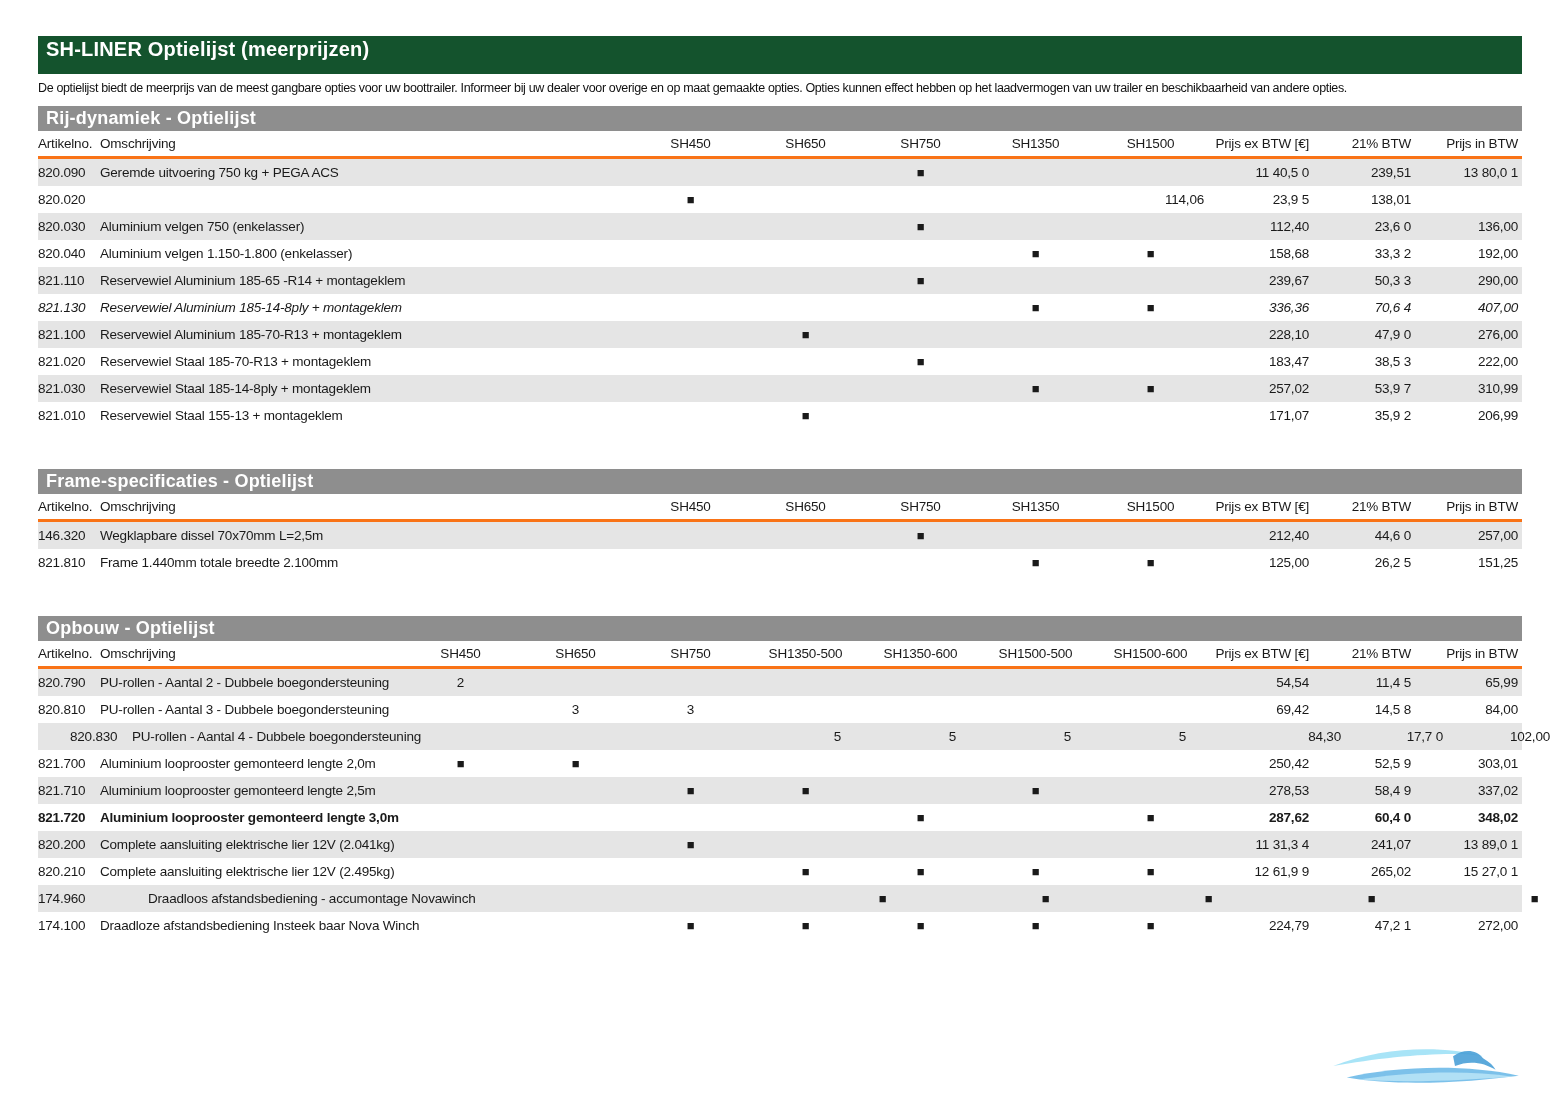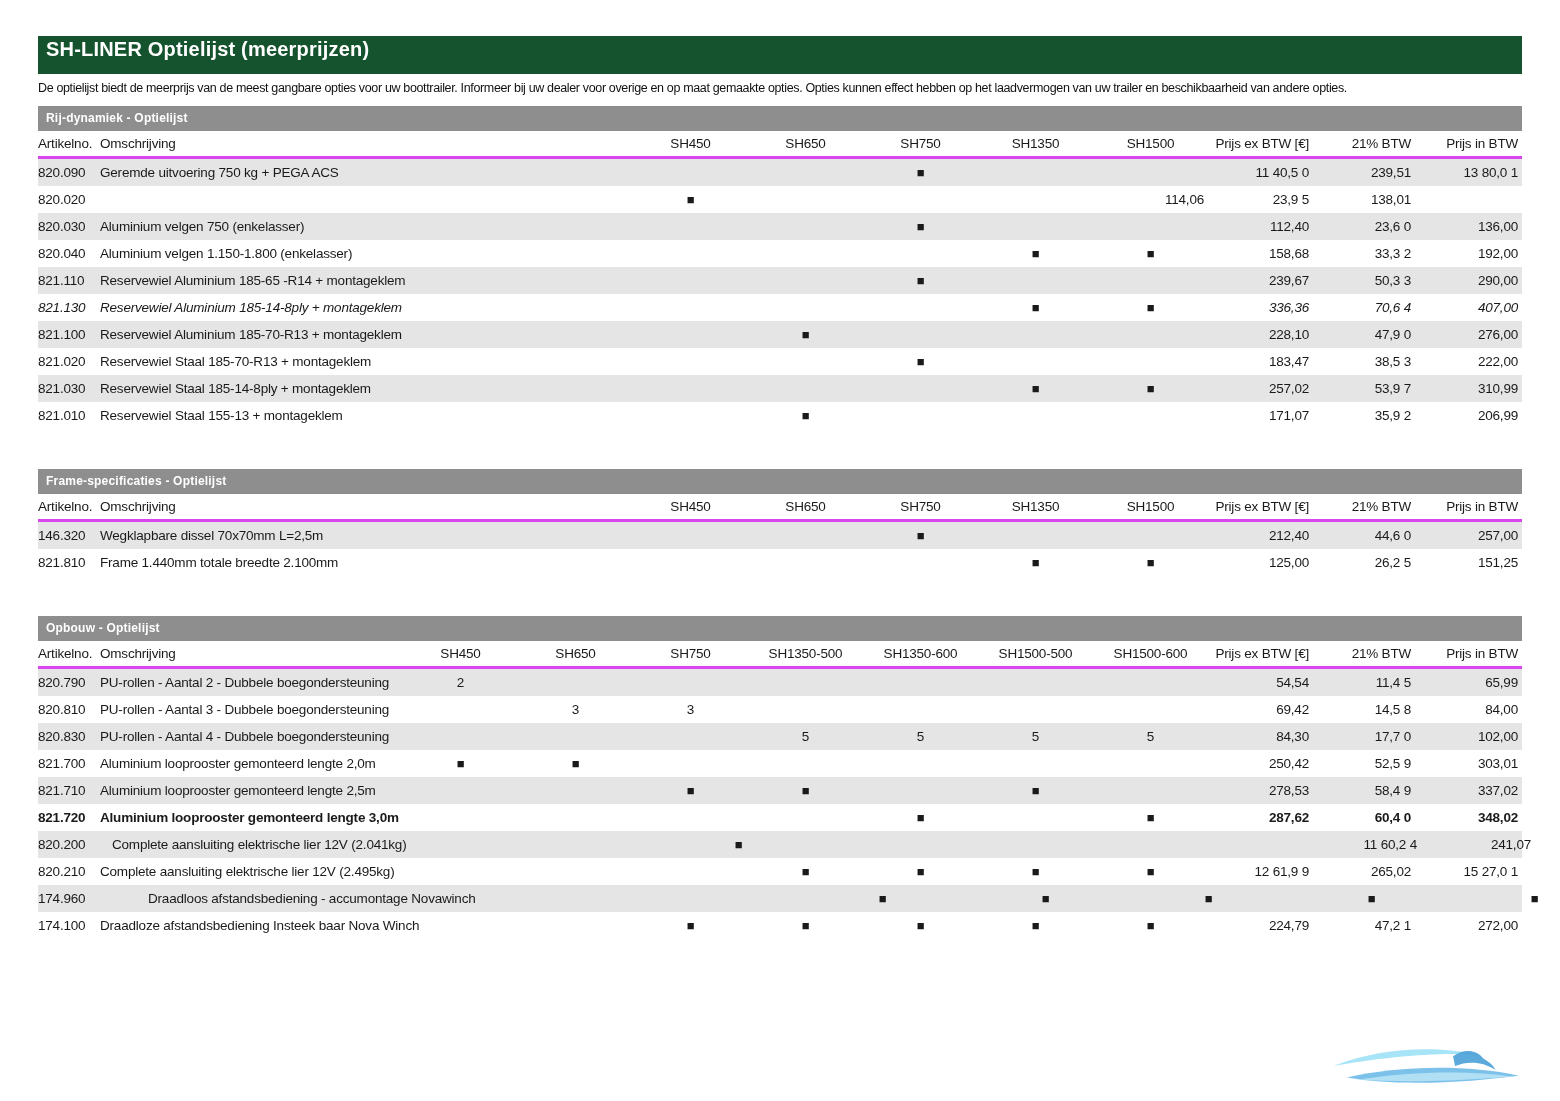--- a/index.html
+++ b/index.html
@@ -3,23 +3,23 @@
 <meta charset="utf-8">
 <style>
   html,body{margin:0;padding:0;background:#ffffff;}
   body{width:1560px;height:1101px;position:relative;overflow:hidden;
        font-family:"Liberation Sans",sans-serif;color:#1a1a1a;}
   .page{position:absolute;left:38px;top:0;width:1484px;}
   .title-bar{margin-top:36px;height:38px;line-height:26px;background:#14532d;
        color:#ffffff;font-size:20px;font-weight:bold;padding-left:8px;letter-spacing:.2px;}
   .intro{margin-top:7px;font-size:12.5px;letter-spacing:-0.35px;white-space:nowrap;color:#111;}
   .section-bar{margin-top:11px;height:25px;line-height:25px;background:#8e8e8e;
-       color:#ffffff;font-size:12px;font-weight:bold;padding-left:8px;letter-spacing:.2px;}
+       color:#ffffff;font-size:18px;font-weight:bold;padding-left:8px;letter-spacing:.2px;}
   .thead,.trow{display:grid;align-items:center;}
-  .thead{height:25px;border-bottom:3px solid #d946ef;}
+  .thead{height:25px;border-bottom:3px solid #f97316;}
   .trow{height:27px;}
   .trow.stripe{background:#e5e5e5;}
   .cell{font-size:13.5px;letter-spacing:-0.2px;white-space:nowrap;overflow:visible;}
   .cell.left{text-align:left;}
   .cell.center{text-align:center;}
   .cell.right{text-align:right;padding-right:4px;}
   .thead .cell{font-size:13.5px;}
   .cell.mark{font-size:13px;line-height:1;}
   .tgap{height:29px;}
   .watermark{position:absolute;right:36px;bottom:6px;width:196px;height:58px;opacity:.85;}
@@ -262,21 +262,21 @@
           <div class="cell center">3</div>
           <div class="cell center">3</div>
           <div class="cell center"></div>
           <div class="cell center"></div>
           <div class="cell center"></div>
           <div class="cell center"></div>
           <div class="cell right">69,42</div>
           <div class="cell right">14,5 8</div>
           <div class="cell right">84,00</div>
         </div>
-        <div class="trow stripe" style="grid-template-columns: 62px 303px repeat(7, 115px) 105px 102px 107px;">
+        <div class="trow stripe" style="grid-template-columns: 62px 303px repeat(7, 115px) 105px 102px 107px; padding-left: 32px;">
           <div class="cell left">820.830</div>
           <div class="cell left">PU-rollen - Aantal 4 - Dubbele boegondersteuning</div>
           <div class="cell center"></div>
           <div class="cell center"></div>
           <div class="cell center"></div>
           <div class="cell center">5</div>
           <div class="cell center">5</div>
           <div class="cell center">5</div>
           <div class="cell center">5</div>
           <div class="cell right">84,30</div>
@@ -318,31 +318,31 @@
           <div class="cell center"></div>
           <div class="cell center"></div>
           <div class="cell center"></div>
           <div class="cell center mark">■</div>
           <div class="cell center"></div>
           <div class="cell center mark">■</div>
           <div class="cell right">287,62</div>
           <div class="cell right">60,4 0</div>
           <div class="cell right">348,02</div>
         </div>
-        <div class="trow stripe" style="grid-template-columns: 62px 303px repeat(7, 115px) 105px 102px 107px; gap: 12px;">
+        <div class="trow stripe" style="grid-template-columns: 62px 303px repeat(7, 115px) 105px 102px 107px;">
           <div class="cell left">820.200</div>
           <div class="cell left">Complete aansluiting elektrische lier 12V (2.041kg)</div>
           <div class="cell center"></div>
           <div class="cell center"></div>
           <div class="cell center mark">■</div>
           <div class="cell center"></div>
           <div class="cell center"></div>
           <div class="cell center"></div>
           <div class="cell center"></div>
-          <div class="cell right">11 60,2 4</div>
+          <div class="cell right">11 31,3 4</div>
           <div class="cell right">241,07</div>
           <div class="cell right">13 89,0 1</div>
         </div>
         <div class="trow" style="grid-template-columns: 62px 303px repeat(7, 115px) 105px 102px 107px;">
           <div class="cell left">820.210</div>
           <div class="cell left">Complete aansluiting elektrische lier 12V (2.495kg)</div>
           <div class="cell center"></div>
           <div class="cell center"></div>
           <div class="cell center"></div>
           <div class="cell center mark">■</div>

